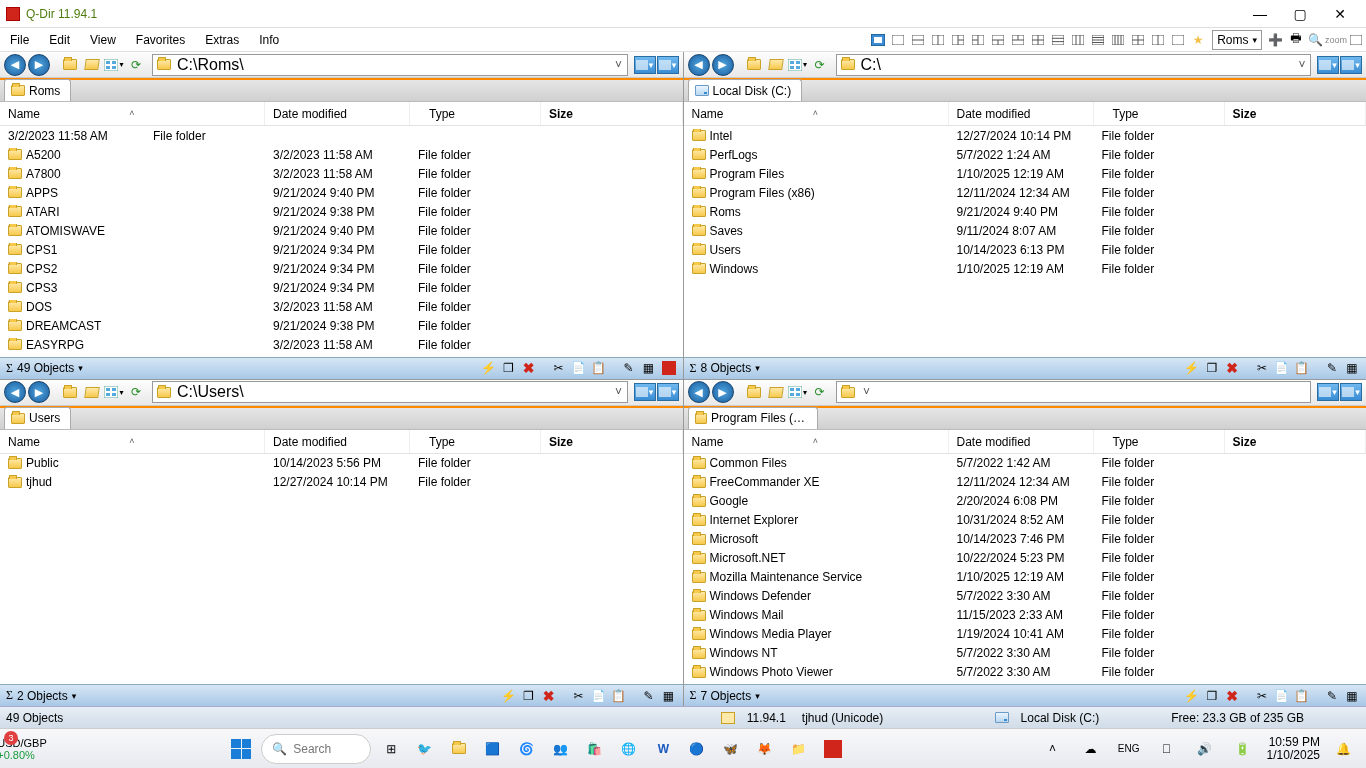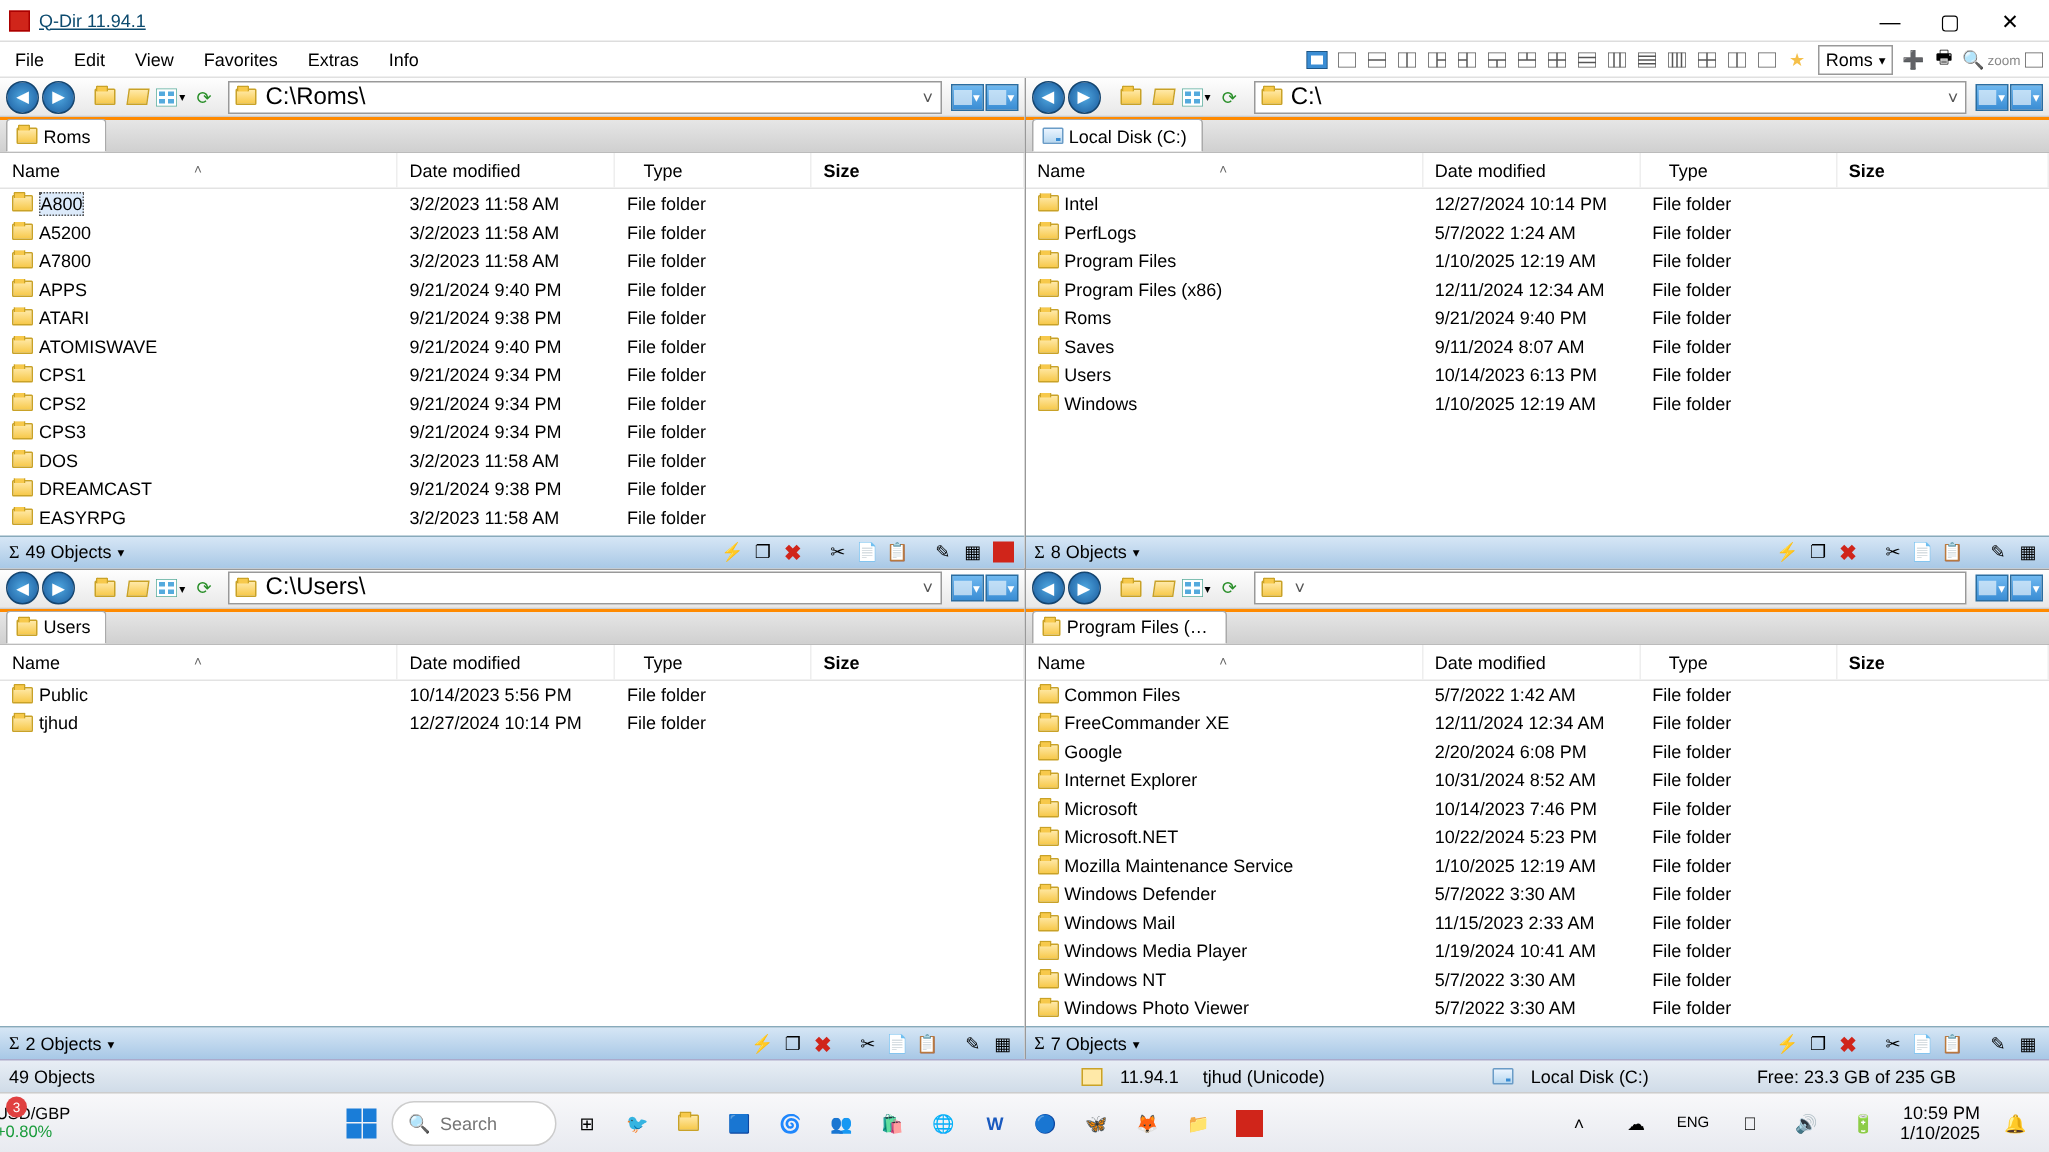--- a/index.html
+++ b/index.html
@@ -1,19 +1,19 @@
 <!DOCTYPE html>
 <html><head>
 <meta charset="utf-8">
 <style>
 * { box-sizing: border-box; margin: 0; padding: 0; font-family: 'Segoe UI', Tahoma, sans-serif; font-size: 12px; }
 body { background: #f0f0f0; width: 1366px; height: 768px; overflow: hidden; display: flex; flex-direction: column; }
 .titlebar { height: 28px; background: #fff; display: flex; align-items: center; padding: 0 6px; border-bottom: 1px solid #ddd; }
 .titlebar .appicon { width: 14px; height: 14px; background: #d0251a; display: inline-block; margin-right: 6px; border: 1px solid #a00; }
-.titlebar .title { flex: 1; font-size: 12px; color: #0c4a6e; text-decoration: underline; }
+.titlebar .title { flex: 1; font-size: 12px; color: #4d7c0f; }
 .titlebar .winbtn { width: 40px; height: 24px; text-align: center; line-height: 24px; cursor: pointer; font-size: 14px; }
 .menubar { height: 24px; background: #fff; display: flex; align-items: center; border-bottom: 1px solid #e0e0e0; }
 .menubar .menuitem { padding: 0 10px; height: 100%; line-height: 24px; cursor: pointer; }
 .menubar .spacer { flex: 1; }
 .menubar .micon { width: 16px; height: 16px; margin: 0 2px; display: inline-flex; align-items: center; justify-content: center; cursor: pointer; }
 .menubar .combo { height: 20px; border: 1px solid #999; display: inline-flex; align-items: center; padding: 0 4px; margin: 0 4px; background: #fff; }
 .panes { flex: 1; display: grid; grid-template-columns: 1fr 1fr; grid-template-rows: 1fr 1fr; gap: 1px; background: #999; }
 .pane { background: #fff; display: flex; flex-direction: column; overflow: hidden; }
 .pane-toolbar { height: 26px; background: linear-gradient(#fefefe,#e8e8e8); border-bottom: 1px solid #ccc; display: flex; align-items: center; padding: 0 4px; gap: 2px; }
 .navbtn { width: 22px; height: 22px; border-radius: 50%; background: radial-gradient(#4fa7e0,#1a5a9c); display: inline-flex; align-items: center; justify-content: center; color: #fff; cursor: pointer; font-size: 11px; border: 1px solid #15456f;}
@@ -265,24 +265,20 @@
         </div>
       </div>
       <div class="columnheader">
         <div class="col name"><span class="sortind">˄</span>Name</div>
         <div class="col date">Date modified</div>
         <div class="col type">Type</div>
         <div class="col size">Size</div>
       </div>
       <div class="filelist">
         <div class="row sel">
-          <div class="cell name">
-            <span class="foldericon"></span>
-            <span class="cell-name-text">A800</span>
-          </div>
           <div class="cell date">3/2/2023 11:58 AM</div>
           <div class="cell type">File folder</div>
           <div class="cell size"></div>
         </div>
         <div class="row">
           <div class="cell name">
             <span class="foldericon"></span>
             <span class="cell-name-text">A5200</span>
           </div>
           <div class="cell date">3/2/2023 11:58 AM</div>

